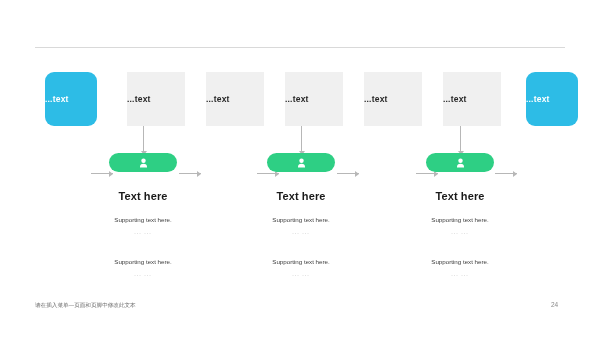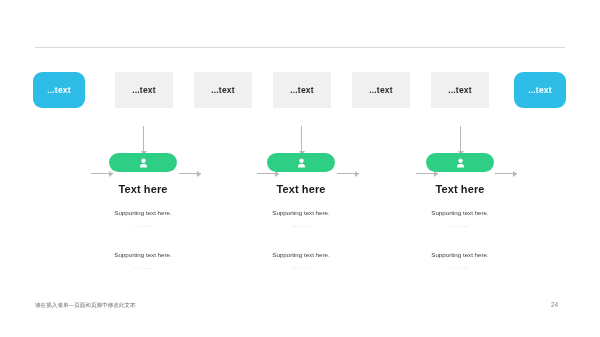--- a/index.html
+++ b/index.html
@@ -37,25 +37,25 @@
     position: absolute;
     left: 0;
     top: 72px;
     width: 600px;
     height: 54px;
   }
 
   .node {
     position: absolute;
     top: 0;
-    height: 36px;
+    height: 54px;
     display: flex;
     align-items: center;
-    justify-content: center;
     box-sizing: border-box;
+    margin-left: 12px;
   }
   .node-label {
     font-size: 8.5px;
     font-weight: bold;
     letter-spacing: .2px;
     line-height: 1;
     white-space: nowrap;
   }
   .node.blue {
     width: 52px;
@@ -135,21 +135,21 @@
     margin: 0 auto;
     background: #2ecf84;
     border-radius: 10px;
     display: flex;
     align-items: center;
     justify-content: center;
   }
   .badge svg { display: block; }
 
   .col-title {
-    margin-top: 12px;
+    margin-top: 19px;
     font-size: 11px;
     font-weight: bold;
     color: #1a1a1a;
     letter-spacing: .1px;
     line-height: 1;
   }
 
   .support-block { margin-top: 15px; }
   .support-block.second { margin-top: 23px; }
 

